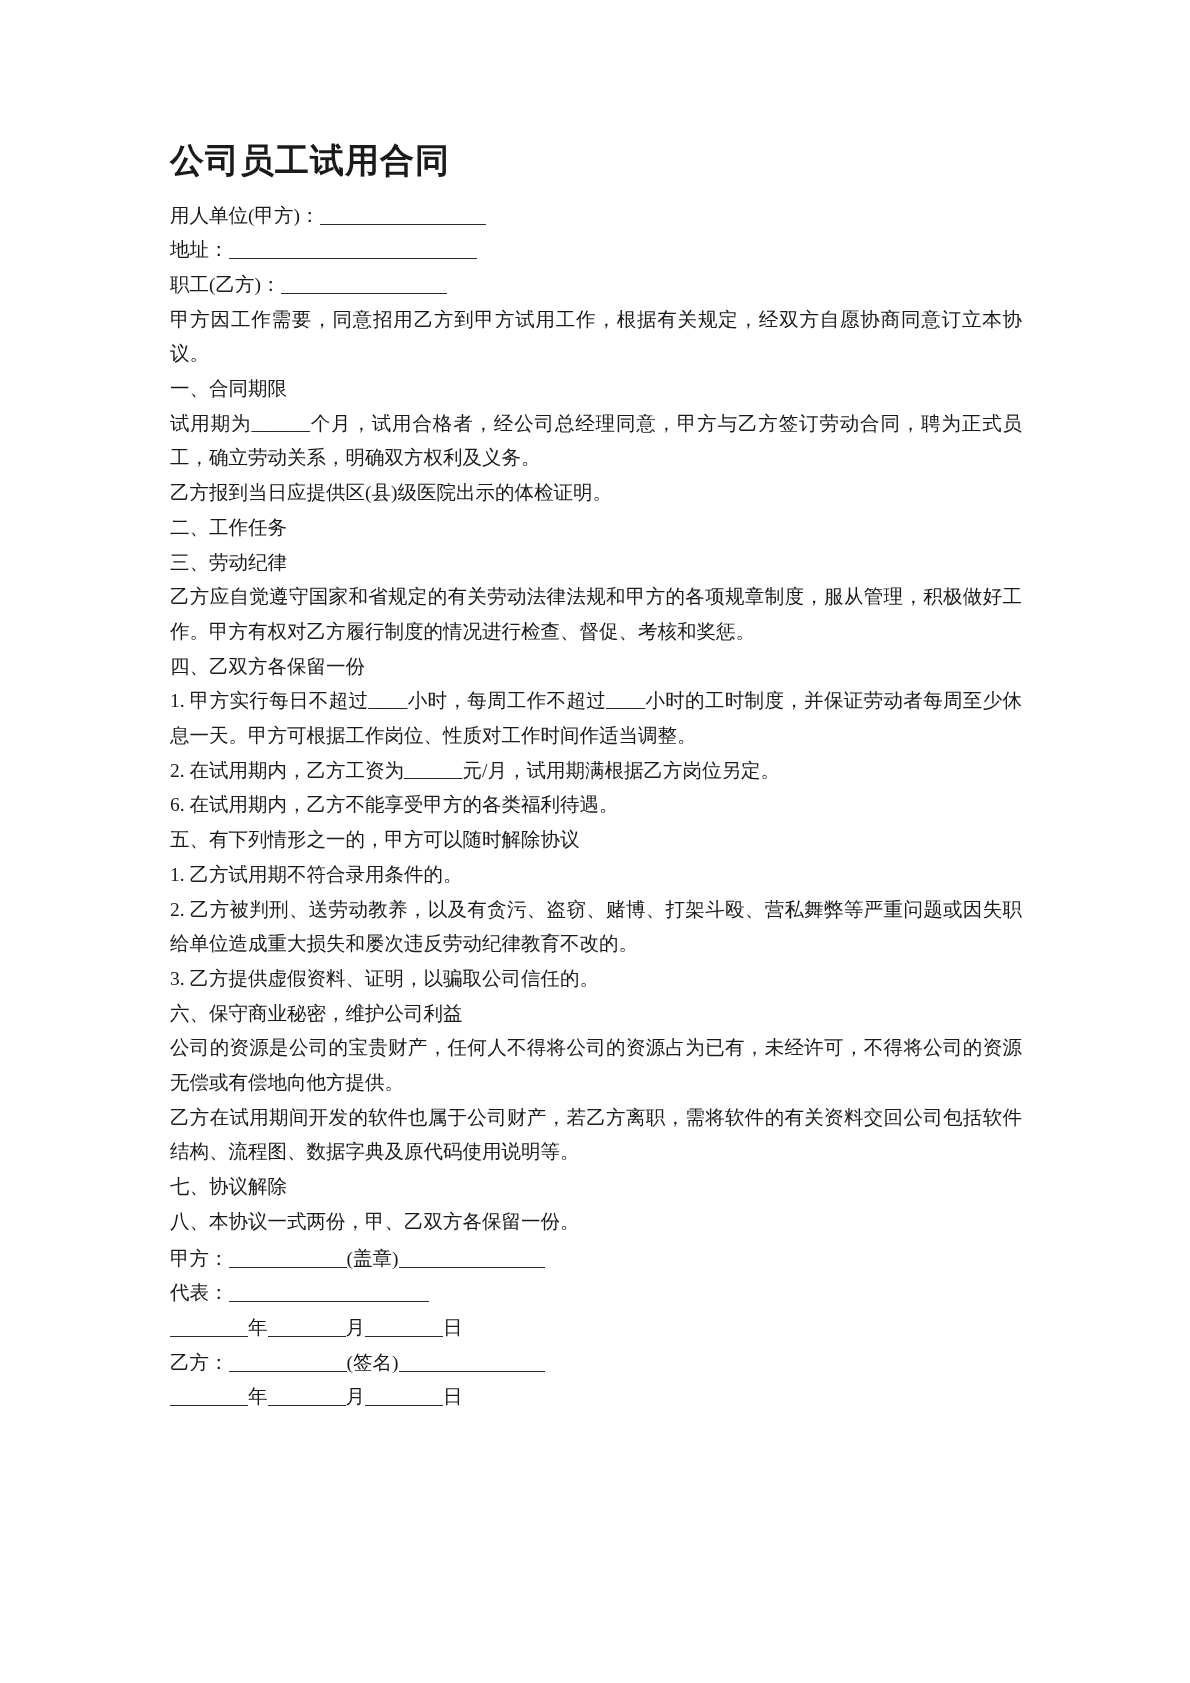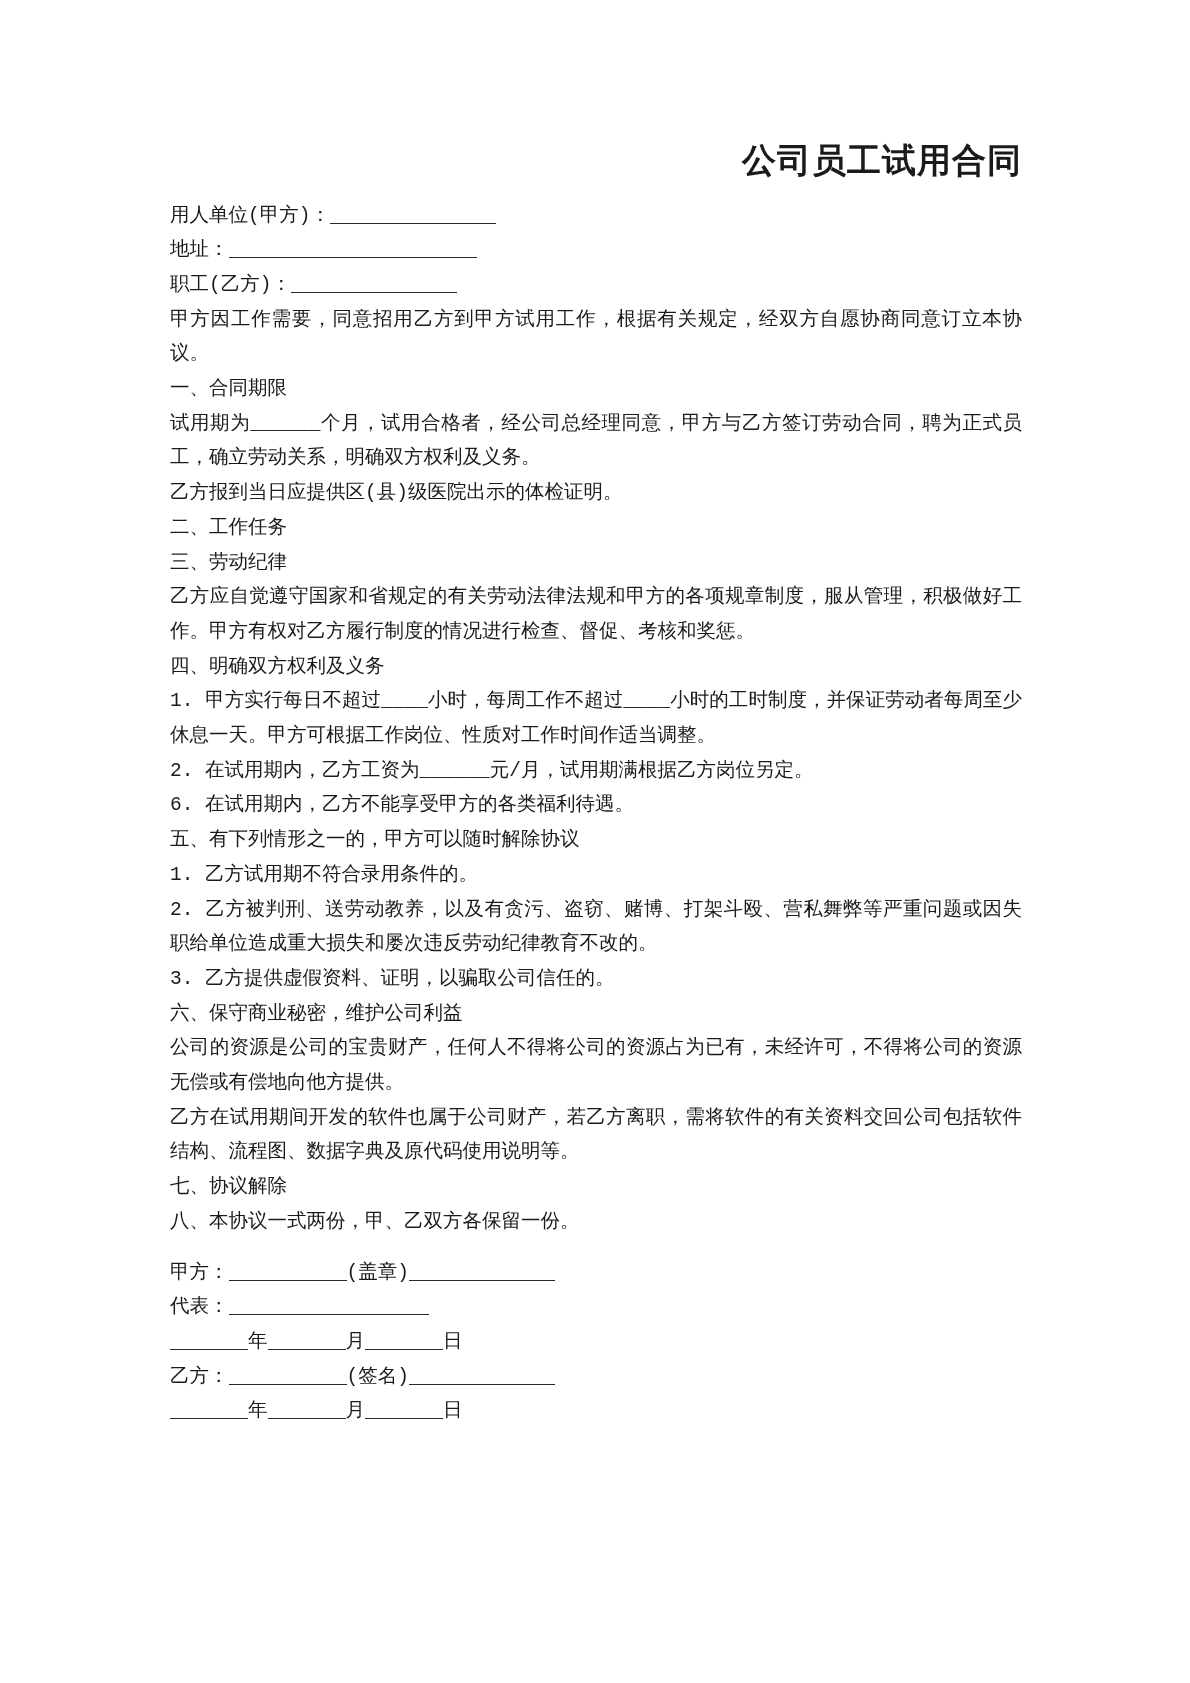--- a/index.html
+++ b/index.html
@@ -16,34 +16,33 @@
   }
   .page {
     position: relative;
     width: 1190px;
     height: 1683px;
     background: #ffffff;
     box-sizing: border-box;
     padding: 140px 168px 0 170px;
   }
   .doc-title {
-    text-align: right;
+    text-align: left;
     font-size: 34px;
     font-weight: bold;
     letter-spacing: 1px;
     line-height: 1.25;
     margin: 0 0 16px 0;
     font-family: "Liberation Serif", "DejaVu Serif", serif;
   }
   .body-block {
     font-size: 19.5px;
     line-height: 1.78;
     text-align: justify;
     text-justify: inter-ideograph;
-    font-family: Liberation Mono, monospace;
   }
   .line {
     margin: 0;
     padding: 0;
     white-space: normal;
   }
   .line.flow {
     text-align: justify;
   }
   
@@ -53,21 +52,21 @@
     vertical-align: -3px;
     height: 0;
   }
   .b-s   { width: 78px; }
   .b-m   { width: 118px; }
   .b-l   { width: 146px; }
   .b-xl  { width: 166px; }
   .b-xxl { width: 200px; }
   .b-wide { width: 248px; }
   .sig-block {
-    margin-top: 16px;
+    margin-top: 2px;
   }
   .nowrap { white-space: nowrap; }
 </style>
 </head>
 <body>
 
 <div class="page">
 
   <h1 class="doc-title">公司员工试用合同</h1>
 
@@ -84,21 +83,21 @@
 
     <p class="line">一、合同期限</p>
     <p class="line flow">试用期为______个月，试用合格者，经公司总经理同意，甲方与乙方签订劳动合同，聘为正式员工，确立劳动关系，明确双方权利及义务。</p>
     <p class="line flow">乙方报到当日应提供区(县)级医院出示的体检证明。</p>
 
     <p class="line">二、工作任务</p>
 
     <p class="line">三、劳动纪律</p>
     <p class="line flow">乙方应自觉遵守国家和省规定的有关劳动法律法规和甲方的各项规章制度，服从管理，积极做好工作。甲方有权对乙方履行制度的情况进行检查、督促、考核和奖惩。</p>
 
-    <p class="line">四、明确双方权利及义务</p>
+    <p class="line">四、乙双方各保留一份</p>
     <p class="line flow">1. 甲方实行每日不超过____小时，每周工作不超过____小时的工时制度，并保证劳动者每周至少休息一天。甲方可根据工作岗位、性质对工作时间作适当调整。</p>
     <p class="line flow">2. 在试用期内，乙方工资为______元/月，试用期满根据乙方岗位另定。</p>
     <p class="line flow">6. 在试用期内，乙方不能享受甲方的各类福利待遇。</p>
 
     <p class="line">五、有下列情形之一的，甲方可以随时解除协议</p>
     <p class="line flow">1. 乙方试用期不符合录用条件的。</p>
     <p class="line flow">2. 乙方被判刑、送劳动教养，以及有贪污、盗窃、赌博、打架斗殴、营私舞弊等严重问题或因失职给单位造成重大损失和屡次违反劳动纪律教育不改的。</p>
     <p class="line flow">3. 乙方提供虚假资料、证明，以骗取公司信任的。</p>
 
     <p class="line">六、保守商业秘密，维护公司利益</p>

